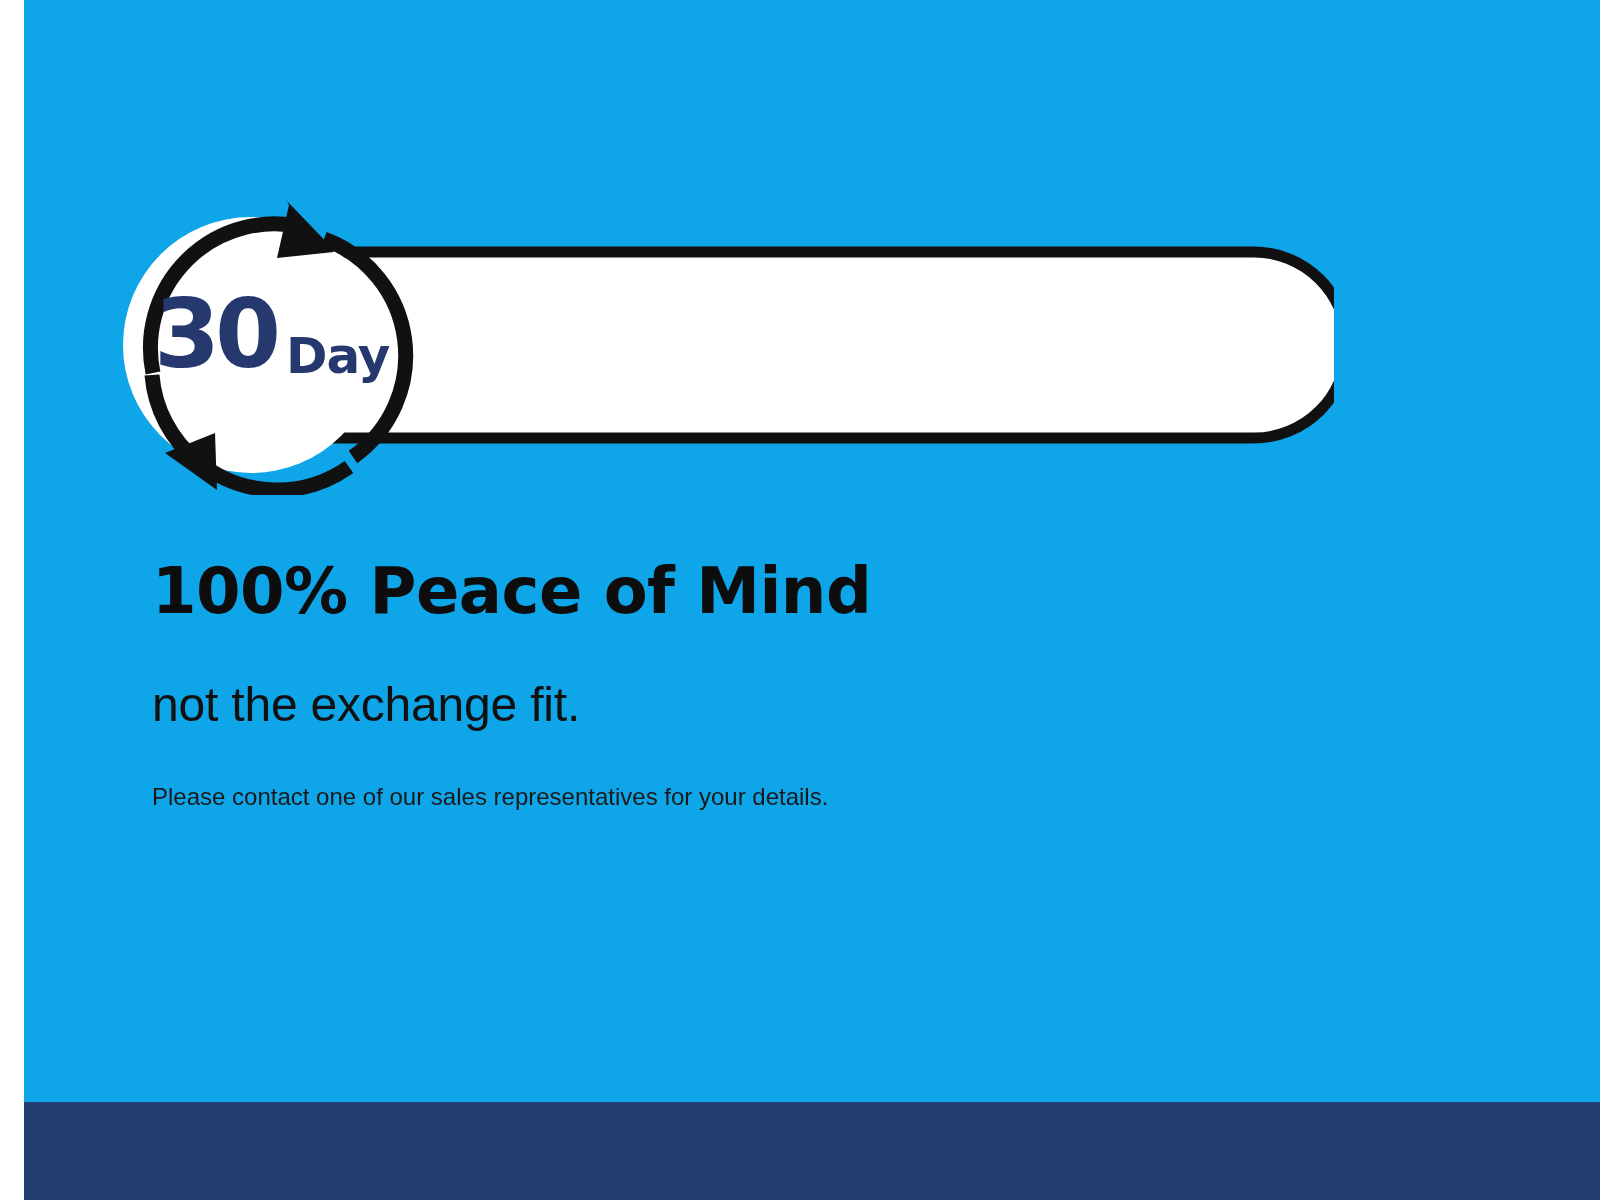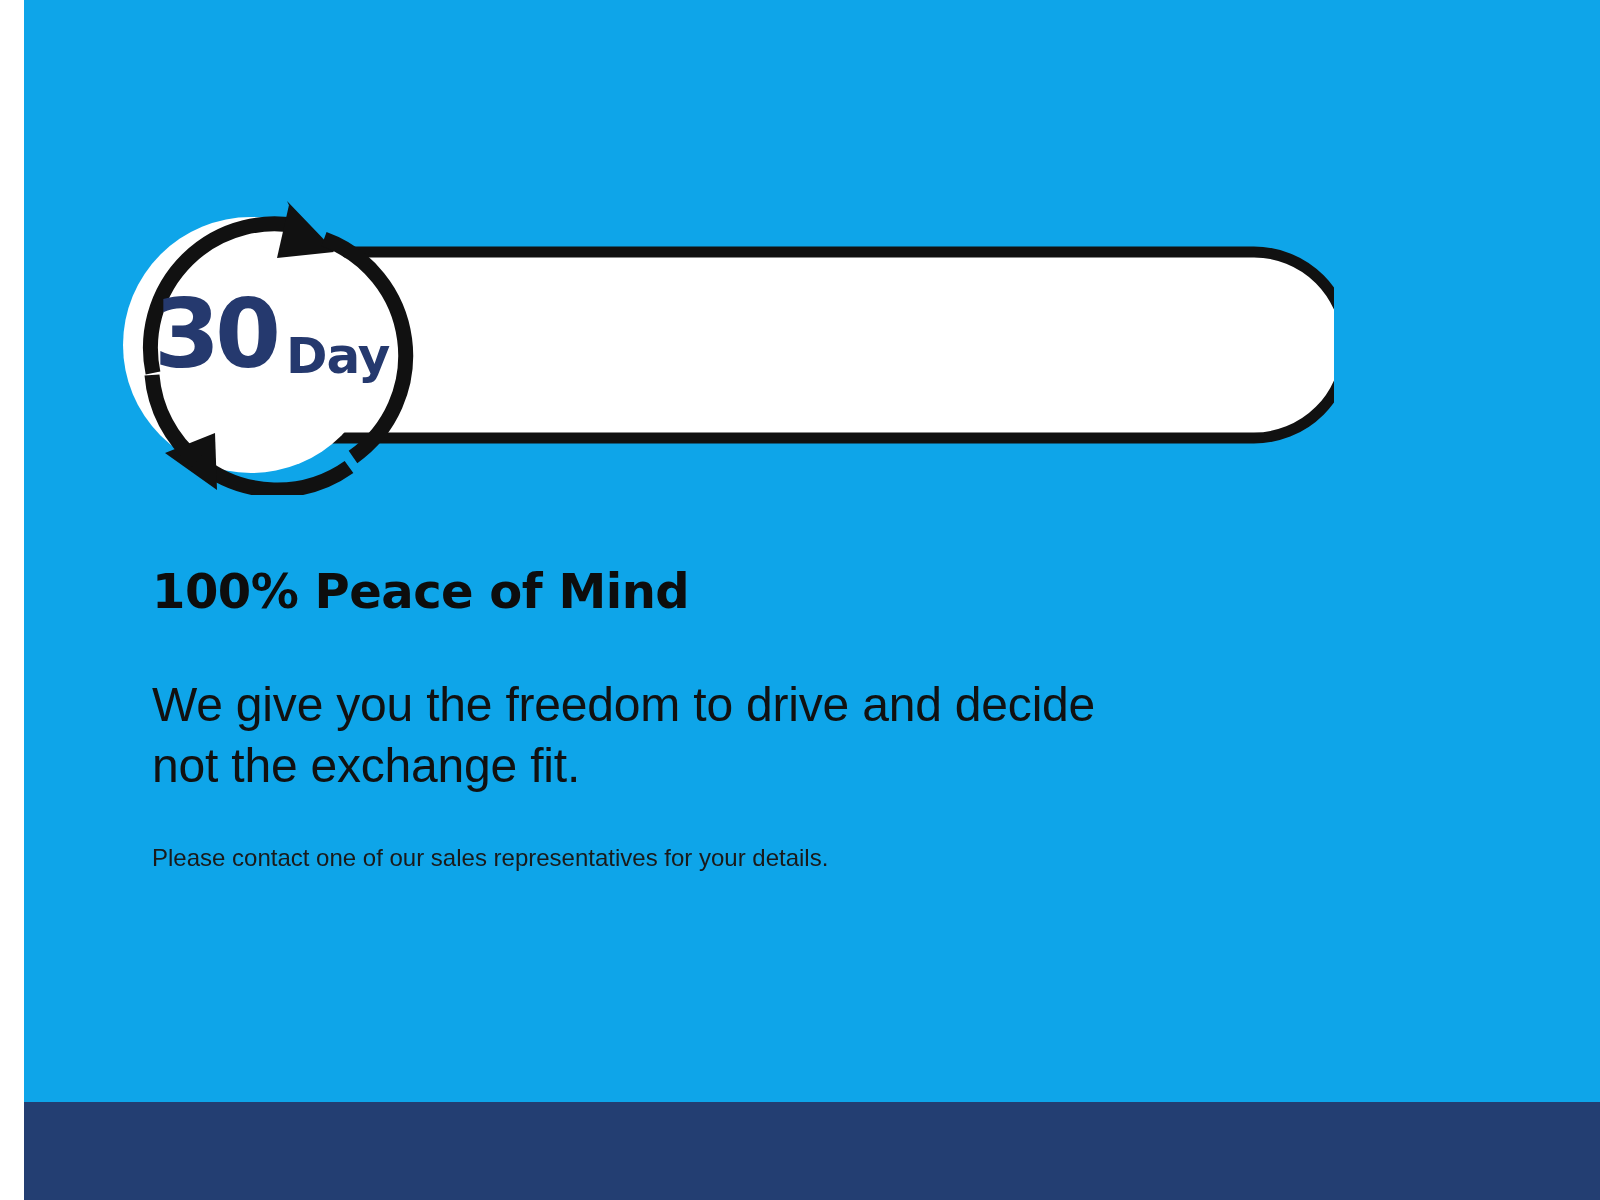--- a/index.html
+++ b/index.html
@@ -98,21 +98,21 @@
   .content {
     position: absolute;
     left: 128px;
     top: 560px;
     width: 1200px;
   }
 
   .headline {
     font-family: "DejaVu Sans", sans-serif;
     font-weight: 700;
-    font-size: 48px;
+    font-size: 64px;
     line-height: 62px;
     letter-spacing: -0.5px;
     color: #0d0d0d;
     margin: 0 0 52px 0;
     white-space: nowrap;
   }
 
   .bodycopy {
     font-family: "Liberation Sans", sans-serif;
     font-weight: 400;
@@ -181,21 +181,20 @@
       <span class="word-day">Day</span>
     </div>
 
   </div>
 
   <div class="content">
 
     <h2 class="headline">100% Peace of Mind</h2>
 
     <p class="bodycopy">
-      <span class="ln">We give you the freedom to drive and decide</span>
       <span class="ln">not the exchange fit.</span>
     </p>
 
     <p class="finelabel">Please contact one of our sales representatives for your details.</p>
   </div>
 
   <div class="footer-bar"></div>
 
 </div>
 

